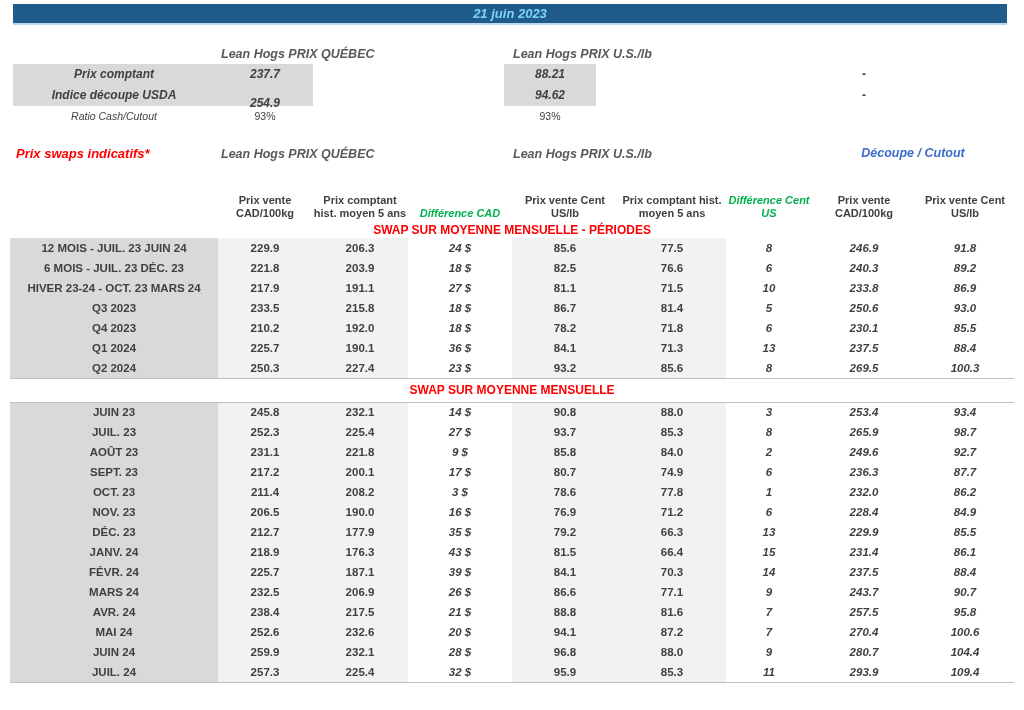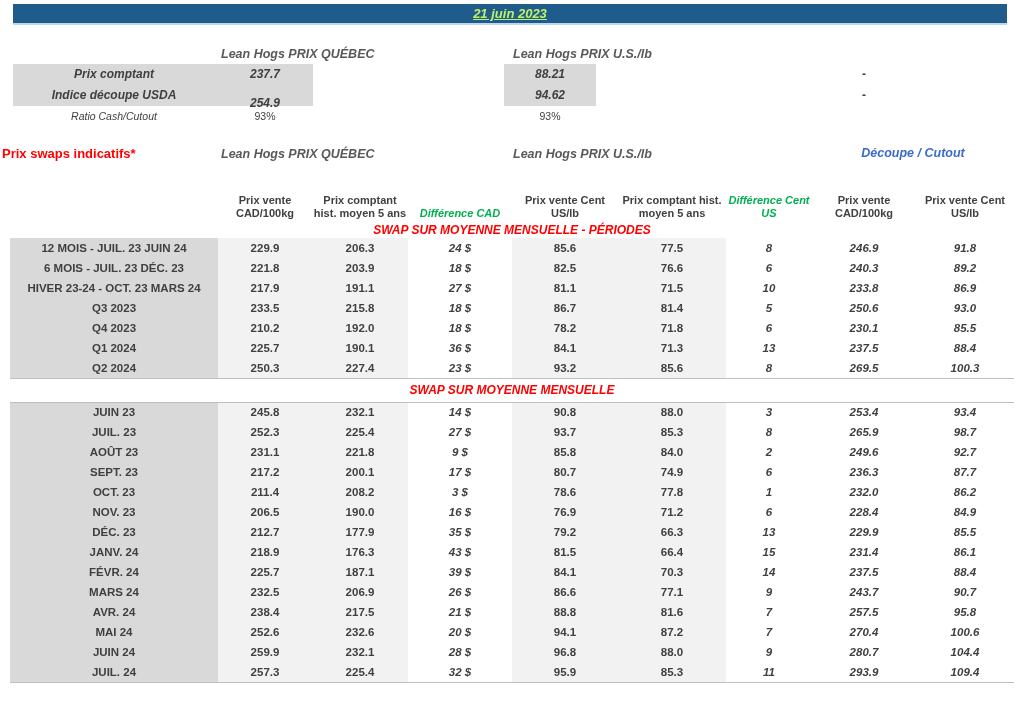--- a/index.html
+++ b/index.html
@@ -7,49 +7,49 @@
     --c-band_grey:#F2F2F2; --c-text_dark:#404040; --c-header_grey:#595959;
     --c-red:#FF0000; --c-green:#00B050; --c-blue:#3B6CC9; --c-line_grey:#BFBFBF;
   }
   *{margin:0;padding:0;box-sizing:border-box;}
   html,body{background:#fff;}
   body{font-family:"Liberation Sans", sans-serif;}
   .page{position:relative;width:1024px;height:710px;background:#fff;overflow:hidden;}
 
   .date-bar{position:absolute;left:13px;top:4px;width:994px;height:21px;
     background:var(--c-bar_blue);border-bottom:2px solid var(--c-bar_underline);
-    color:#bef264;font-weight:bold;font-style:italic;font-size:13px;text-align:center;line-height:20px;text-decoration:underline;}
+    color:#7dd3fc;font-weight:bold;font-style:italic;font-size:13px;text-align:center;line-height:20px;}
 
   .grp-hdr{position:absolute;font-weight:bold;font-style:italic;font-size:12.5px;color:var(--c-header_grey);white-space:nowrap;}
   .sum-band{position:absolute;background:var(--c-label_grey);}
   .sum-cell{position:absolute;font-size:12px;font-weight:bold;font-style:italic;color:var(--c-text_dark);text-align:center;line-height:21px;white-space:nowrap;}
   .sum-cell.small{font-size:10.5px;font-weight:normal;}
   .sum-cell.noital{font-style:normal;}
 
-  .swaps-label{position:absolute;left:2px;top:146px;font-size:13px;font-weight:bold;color:var(--c-red);white-space:nowrap;}
+  .swaps-label{position:absolute;left:16px;top:146px;font-size:13px;font-weight:bold;font-style:italic;color:var(--c-red);white-space:nowrap;}
   .cutout-hdr{position:absolute;left:812px;top:146px;width:202px;text-align:center;
     font-size:12.5px;font-weight:bold;font-style:italic;color:var(--c-blue);white-space:nowrap;}
 
   .col-hdrs{position:absolute;left:10px;top:166px;width:1004px;height:54px;display:flex;align-items:flex-end;}
   .col-hdrs .ch{font-size:11px;font-weight:bold;color:var(--c-text_dark);text-align:center;line-height:1.2;}
   .col-hdrs .ch.green{color:var(--c-green);font-style:italic;}
   .w-label{width:208px;} .w-c1{width:94px;} .w-c2{width:96px;} .w-c3{width:104px;}
   .w-c4{width:106px;} .w-c5{width:108px;} .w-c6{width:86px;} .w-c7{width:104px;} .w-c8{width:98px;}
 
   table.swaps{position:absolute;left:10px;top:222px;width:1004px;border-collapse:collapse;table-layout:fixed;}
   table.swaps td{height:20px;font-size:11.5px;font-weight:bold;color:var(--c-text_dark);
     text-align:center;padding:0;white-space:nowrap;overflow:hidden;}
   td.label{background:var(--c-label_grey);font-size:11px;}
   td.band{background:var(--c-band_grey);}
   td.diff,td.diffus{color:var(--c-green);font-style:italic;text-align:right;}
   td.diff{padding-right:36px;}
   td.diffus{padding-right:36px;}
   td.cut,td.cutr{color:var(--c-blue);font-style:italic;}
   td.cutr{text-align:right;padding-right:30px;}
-  tr.section-title td{color:var(--c-red);font-weight:bold;font-style:italic;font-size:12px;background:#fff;}
+  tr.section-title td{color:var(--c-red);font-weight:bold;font-size:12px;background:#fff;}
   tr.section-title.s0 td{height:16px;}
   tr.section-title.s1 td{height:24px;border-top:1px solid var(--c-line_grey);border-bottom:1px solid var(--c-line_grey);}
   tr.last-row td{border-bottom:1px solid var(--c-line_grey);}
 </style>
 </head>
 <body>
 
 <div class="page">
 
   <div class="date-bar">21 juin 2023</div>

